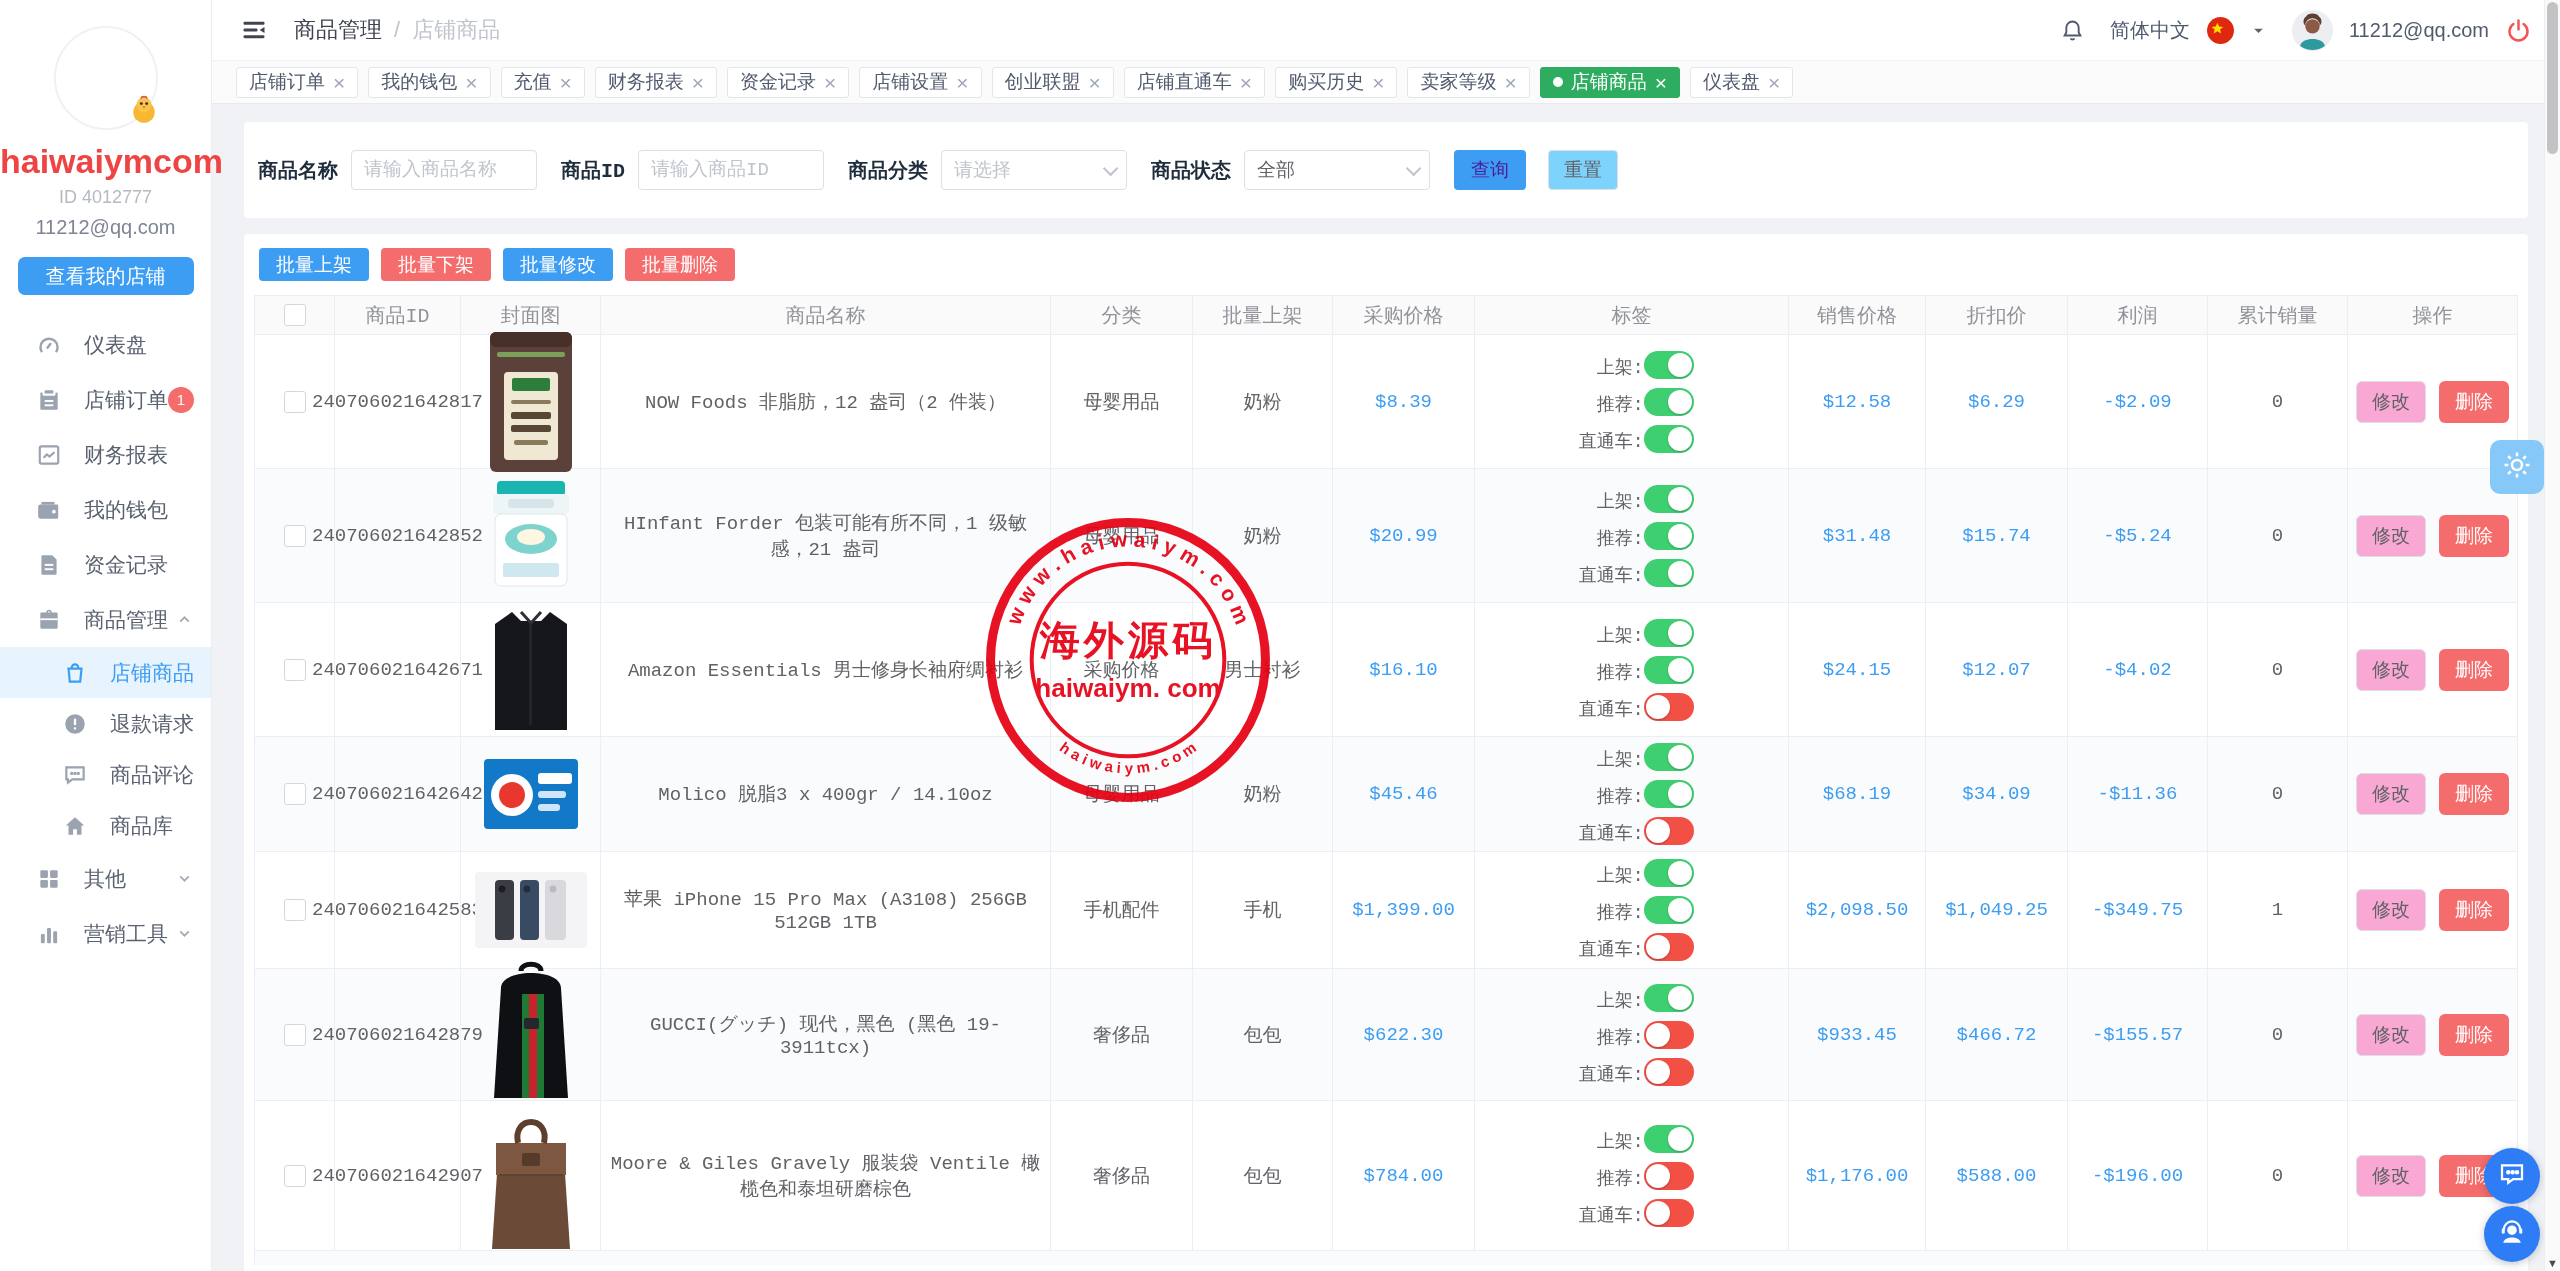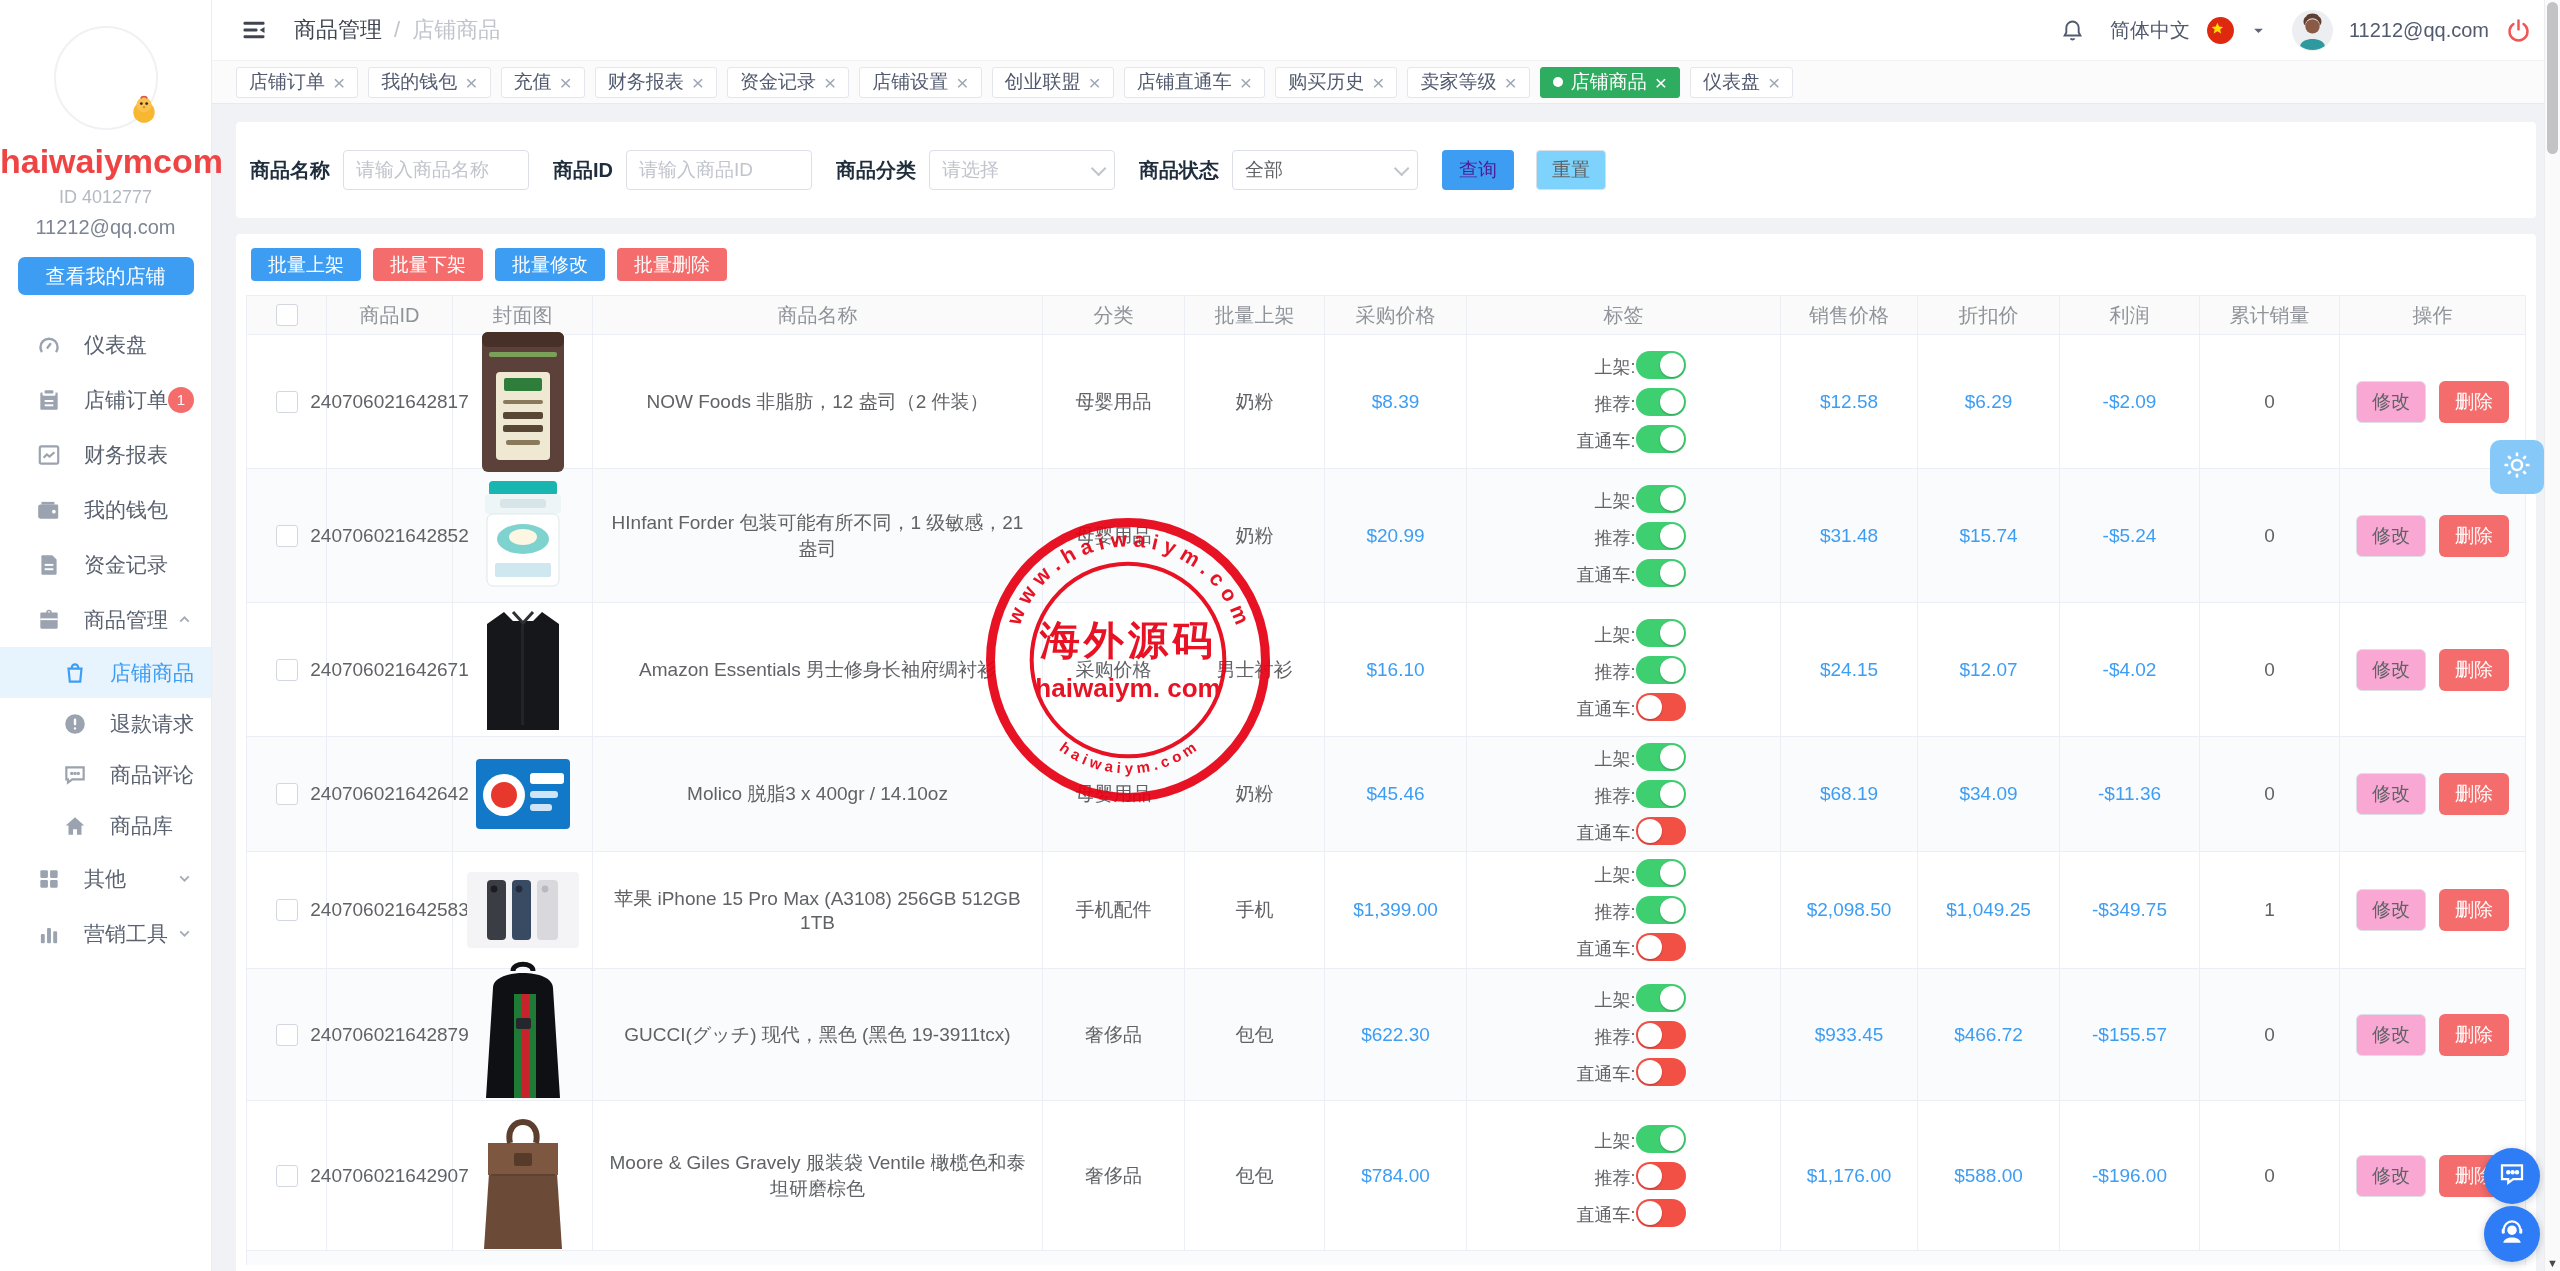--- a/index.html
+++ b/index.html
@@ -43,21 +43,21 @@
   .top-avatar { display:flex; cursor:pointer; margin-left:10px; }
   .power { display:flex; cursor:pointer; }
   .tabbar { height:44px; background:#fbfbfc; border-top:1px solid #f1f2f4; border-bottom:1px solid #e8eaec; display:flex; align-items:center; gap:10px; padding:0 24px; }
   .tab { height:31px; display:flex; align-items:center; gap:8px; padding:0 12px; background:#fff; border:1px solid #e3e6ea; border-radius:3px; font-size:19px; color:#515a6e; cursor:pointer; white-space:nowrap; }
   .tab-dot { display:none; width:10px; height:10px; border-radius:50%; background:#fff; }
   .tab-x { color:#9ea7b4; font-size:21px; line-height:1; cursor:pointer; }
   .tab.active { background:var(--tab-green); border-color:var(--tab-green); color:#fff; }
   .tab.active .tab-dot { display:block; }
   .tab.active .tab-x { color:#fff; }
   
-  .content { position:absolute; top:104px; bottom:0; left:0; right:0; padding:18px 24px; overflow:hidden; }
+  .content { position:absolute; top:104px; bottom:0; left:0; right:0; padding:18px 32px; overflow:hidden;font-family:Liberation Mono, monospace; }
   .filter-card { background:#fff; border-radius:4px; height:96px; display:flex; align-items:center; padding:0 14px; margin-bottom:16px; }
   .f-group { display:flex; align-items:center; gap:13px; margin-right:24px; }
   .f-label { font-size:20px; font-weight:700; color:#1f2d3d; white-space:nowrap; }
   .f-input { width:186px; height:40px; border:1px solid #dcdfe6; border-radius:4px; padding:0 12px; font-size:19px; color:#606266; font-family:inherit; outline:none; }
   .f-input::placeholder { color:#c0c4cc; }
   .f-select { width:186px; height:40px; border:1px solid #dcdfe6; border-radius:4px; padding:0 12px; display:flex; align-items:center; justify-content:space-between; background:#fff; cursor:pointer; font-size:19px; }
   .sel-ph { color:#c0c4cc; }
   .sel-val { color:#606266; }
   .sel-arrow { width:11px; height:11px; border-right:2px solid #c0c4cc; border-bottom:2px solid #c0c4cc; transform:rotate(45deg) translateY(-3px); }
   .btn-query { height:40px; padding:0 17px; background:var(--accent); color:#4c1d95; border:none; border-radius:4px; font-size:19px; cursor:pointer; margin-right:22px; font-family:inherit; }

